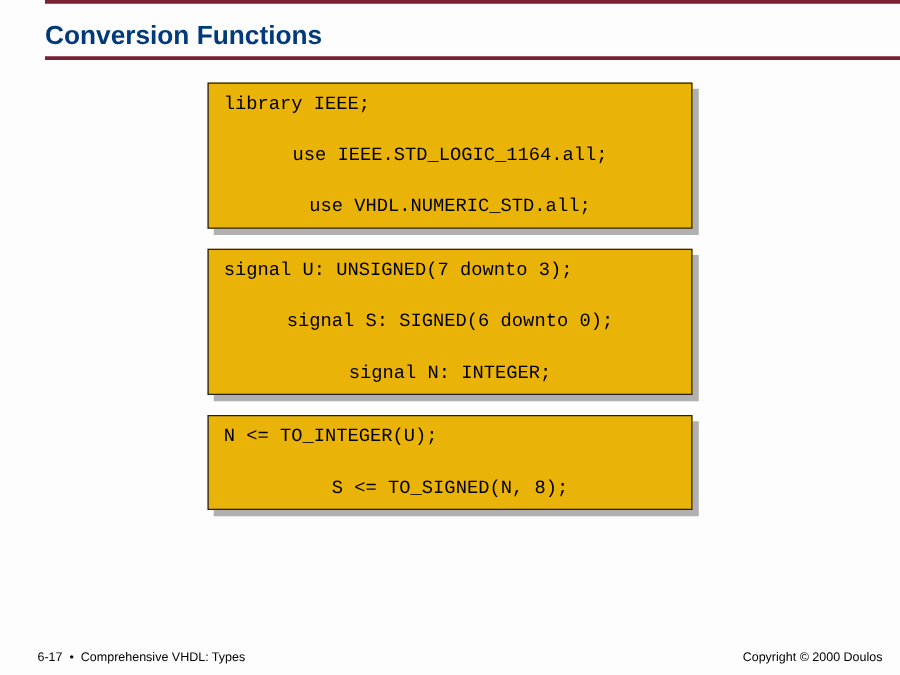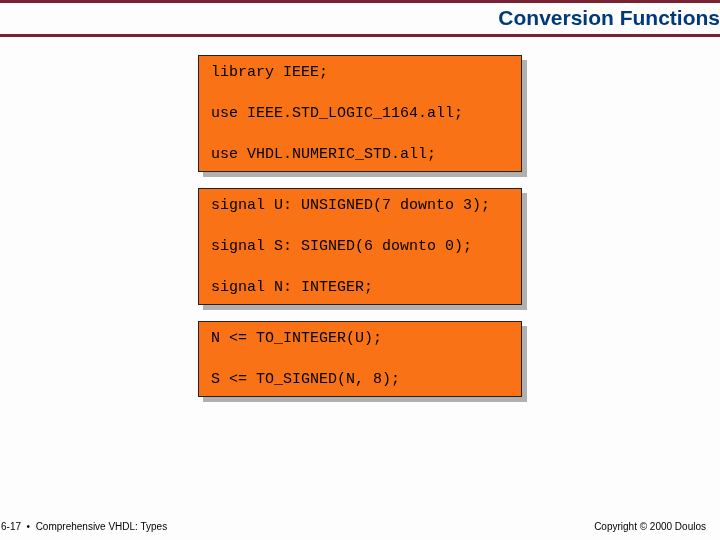--- a/index.html
+++ b/index.html
@@ -15,22 +15,23 @@
     width: 720px;
     height: 540px;
     background: #fdfdfd;
     position: relative;
     display: flex;
     flex-direction: column;
   }
   .header {
     border-top: 3px solid #7a2233;
     border-bottom: 3px solid #7a2233;
-    padding: 1px 0 0 0;
-    text-align: right;
+    padding: 12px 0 0 0;
+    text-align: left;
+    margin-left: 36px;
   }
   .header-inner {
     padding: 2px 0 4px 0;
   }
   .title {
     font-weight: bold;
     color: #003a7a;
     font-size: 21px;
   }
   .content {
@@ -47,44 +48,45 @@
   .shadow {
     position: absolute;
     top: 5px;
     left: 5px;
     width: 100%;
     height: 100%;
     background: #b0b0b0;
   }
   .codebox {
     position: relative;
-    background: #f97316;
+    background: #eab308;
     border: 1px solid #222;
     padding: 0;
-    width: 324px;
+    width: 388px;
     display: flex;
     flex-direction: column;
   }
   .codeline {
     font-family: "Courier New", Courier, monospace;
     font-size: 15px;
     color: #000;
     padding: 8px 12px;
   }
   .codeline + .codeline {
     border-top: none;
+    text-align: center;
   }
   .codebox .codeline:not(:last-child) {
     margin-bottom: 8px;
   }
   .footer {
     display: flex;
     justify-content: space-between;
     align-items: center;
-    padding: 6px 14px 8px 1px;
+    padding: 6px 14px 8px 30px;
     font-size: 10px;
     color: #000;
   }
   .footer-left { }
   .footer-right { }
 </style>
 </head>
 <body>
 
 <div class="page">

